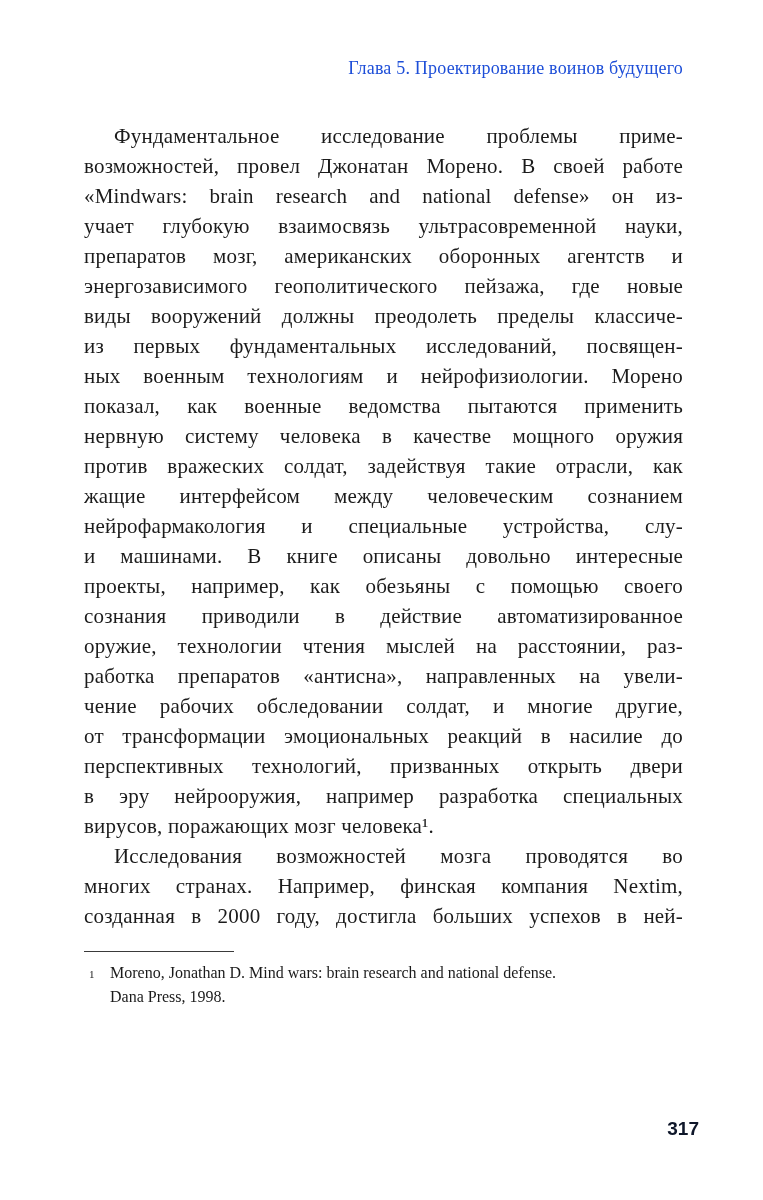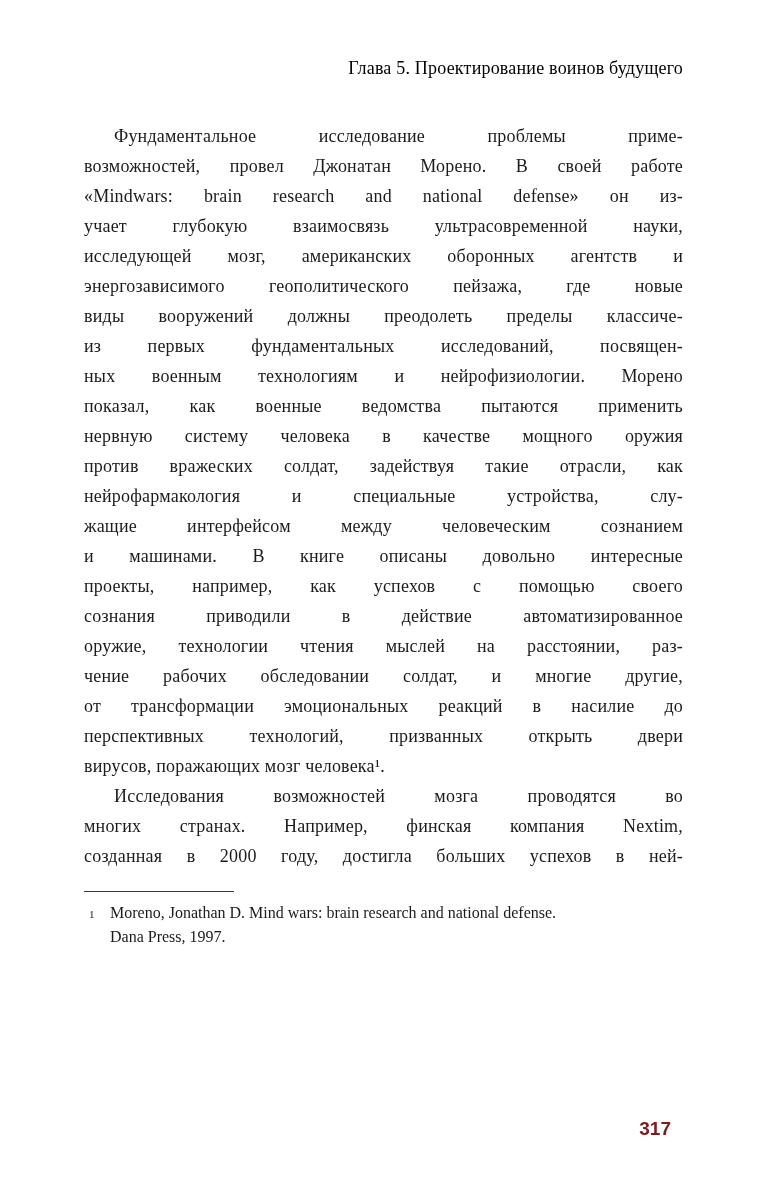--- a/index.html
+++ b/index.html
@@ -13,26 +13,26 @@
     width: 763px; height: 1200px;
     background: #ffffff;
     color: #1b1b1b;
     overflow: hidden;
   }
   .running-head {
     padding: 58px 80px 0 84px;
     text-align: right;
     font-size: 18px;
     letter-spacing: 0.2px;
-    color: #000000;
+    color: #1d4ed8;
   }
   .body-text {
     margin-top: 42px;
     padding: 0 80px 0 84px;
-    font-size: 18px;
+    font-size: 21px;
     letter-spacing: 0.2px;
   }
   .line {
     height: 30px;
     line-height: 30px;
     text-align: justify;
     text-align-last: justify;
     overflow: hidden;
   }
   .line.no-justify { text-align-last: left; }
@@ -55,69 +55,71 @@
     color: #1b1b1b;
   }
   .fn-marker {
     position: absolute;
     left: 5px; top: 1px;
     font-size: 11px;
   }
   .page-number {
     position: absolute;
     top: 1118px;
-    right: 92px;
+    right: 64px;
     font-family: "Liberation Sans", sans-serif;
     font-weight: bold;
     font-size: 19px;
-    color: #7f1d1d;
+    color: #0f172a;
   }
 </style>
 </head>
 <body>
 
 <div class="page">
 
   <div class="running-head">Глава 5. Проектирование воинов будущего</div>
 
   <div class="body-text">
       <div class="paragraph">
         <div class="line indent"><span>Фундаментальное исследование проблемы приме-</span></div>
         <div class="line"><span>возможностей, провел Джонатан Морено. В своей работе</span></div>
         <div class="line"><span>«Mindwars: brain research and national defense» он из-</span></div>
         <div class="line"><span>учает глубокую взаимосвязь ультрасовременной науки,</span></div>
-        <div class="line"><span>исследующей мозг, американских оборонных агентств и</span></div>
+        <div class="line"><span>препаратов мозг, американских оборонных агентств и</span></div>
         <div class="line"><span>энергозависимого геополитического пейзажа, где новые</span></div>
         <div class="line"><span>виды вооружений должны преодолеть пределы классиче-</span></div>
         <div class="line"><span>из первых фундаментальных исследований, посвящен-</span></div>
         <div class="line"><span>ных военным технологиям и нейрофизиологии. Морено</span></div>
         <div class="line"><span>показал, как военные ведомства пытаются применить</span></div>
         <div class="line"><span>нервную систему человека в качестве мощного оружия</span></div>
         <div class="line"><span>против вражеских солдат, задействуя такие отрасли, как</span></div>
+        <div class="line"><span>жащие интерфейсом между человеческим сознанием</span></div>
         <div class="line"><span>нейрофармакология и специальные устройства, слу-</span></div>
-        <div class="line"><span>жащие интерфейсом между человеческим сознанием</span></div>
         <div class="line"><span>и машинами. В книге описаны довольно интересные</span></div>
-        <div class="line"><span>проекты, например, как успехов с помощью своего</span></div>
+        <div class="line"><span>проекты, например, как обезьяны с помощью своего</span></div>
         <div class="line"><span>сознания приводили в действие автоматизированное</span></div>
         <div class="line"><span>оружие, технологии чтения мыслей на расстоянии, раз-</span></div>
+        <div class="line"><span>работка препаратов «антисна», направленных на увели-</span></div>
         <div class="line"><span>чение рабочих обследовании солдат, и многие другие,</span></div>
         <div class="line"><span>от трансформации эмоциональных реакций в насилие до</span></div>
         <div class="line"><span>перспективных технологий, призванных открыть двери</span></div>
+        <div class="line"><span>в эру нейрооружия, например разработка специальных</span></div>
         <div class="line no-justify"><span>вирусов, поражающих мозг человека¹.</span></div>
       </div>
       <div class="paragraph">
         <div class="line indent"><span>Исследования возможностей мозга проводятся во</span></div>
         <div class="line"><span>многих странах. Например, финская компания </span><span class="italic">Nextim</span><span>,</span></div>
         <div class="line"><span>созданная в 2000 году, достигла больших успехов в ней-</span></div>
       </div>
     </div>
 
   <div class="footnote">
     <div class="footnote-rule"></div>
     <div class="footnote-body">
         <div class="fn-line"><span class="fn-marker">1</span><span>Moreno, Jonathan D. Mind wars: brain research and national defense.</span></div>
-        <div class="fn-line"><span>Dana Press, 1997.</span></div>
+        <div class="fn-line"><span>Dana Press, 1998.</span></div>
       </div>
   </div>
 
   <div class="page-number">317</div>
 
 </div>
 
 </body></html>

